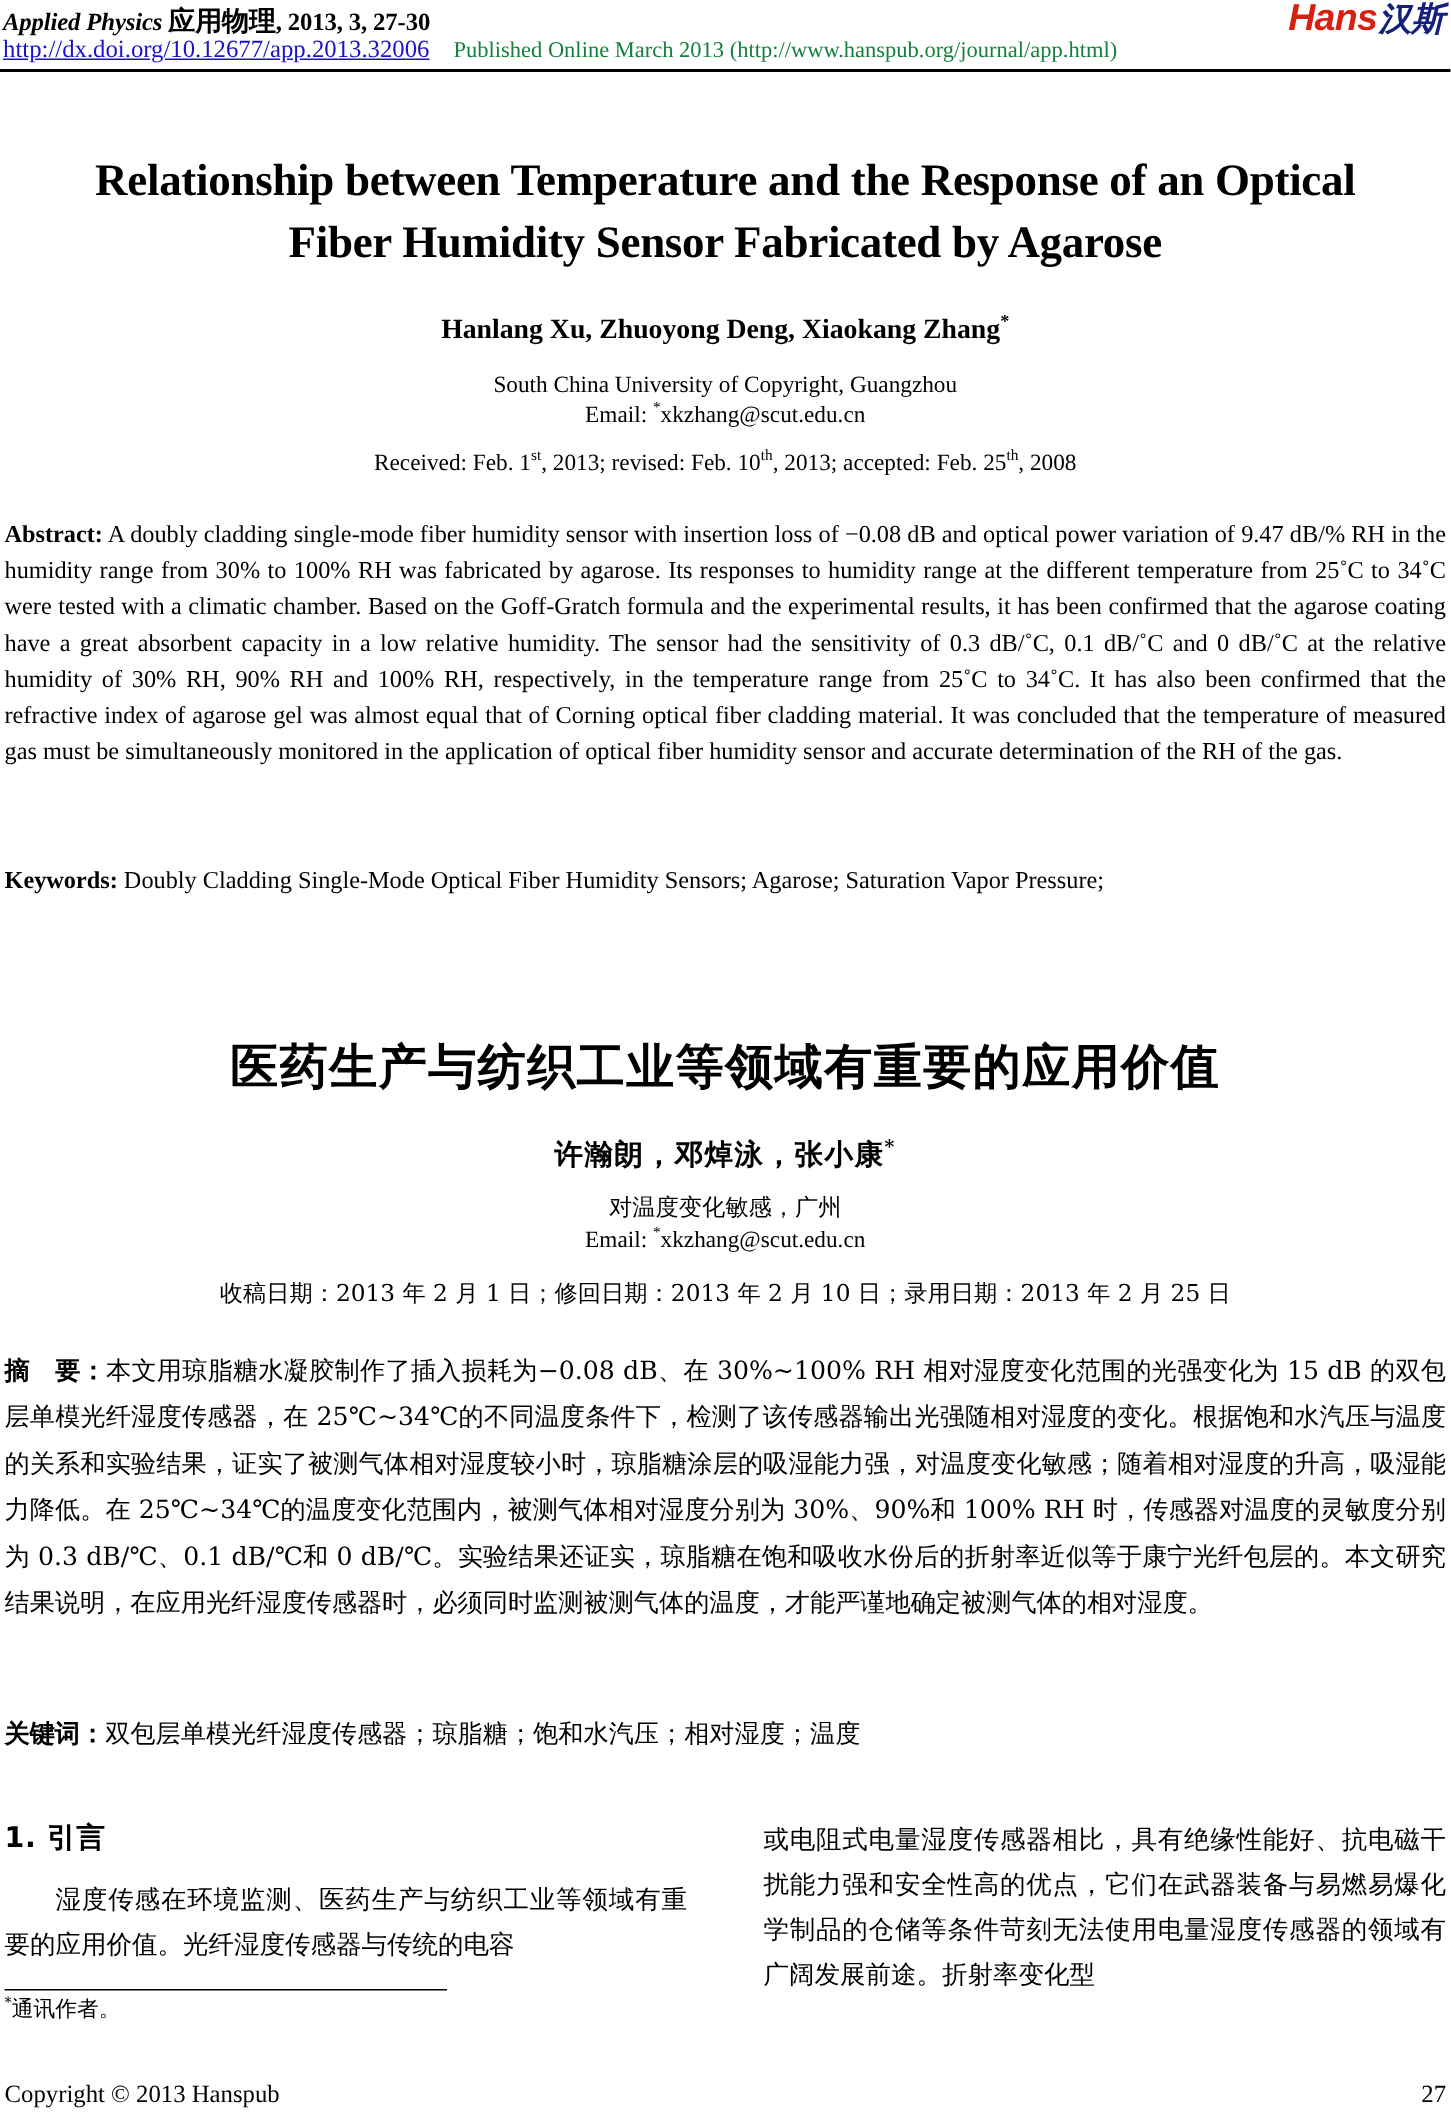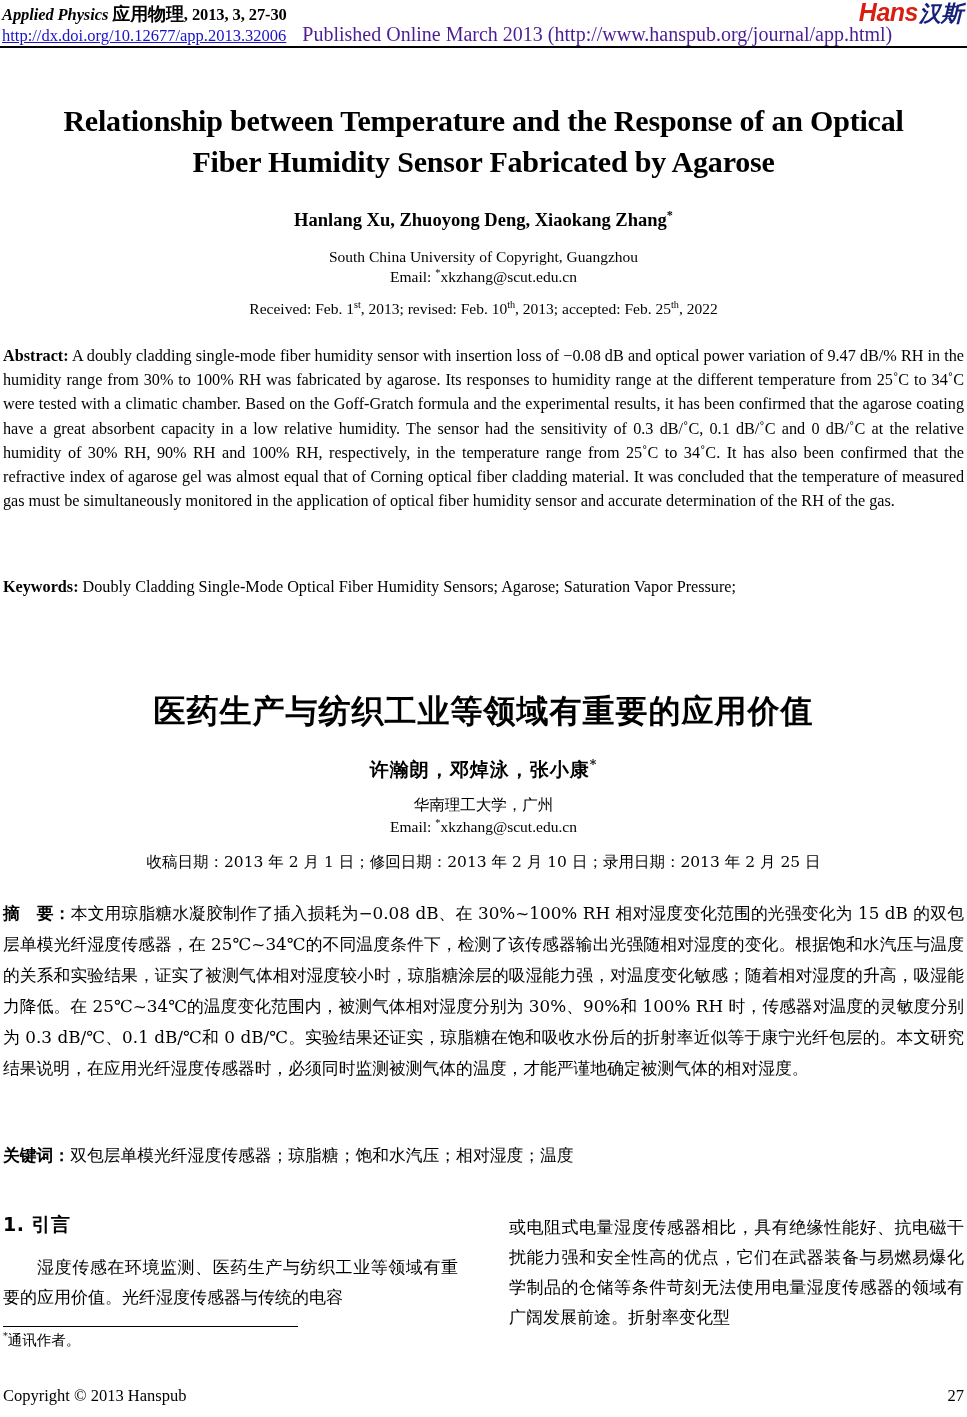--- a/index.html
+++ b/index.html
@@ -57,22 +57,22 @@
     font-size: 16.5px;
     white-space: nowrap;
   }
   .doi-link {
     color: #1a11c9;
     text-decoration: underline;
     font-size: 16.5px;
   }
   .pub-online {
     margin-left: 16px;
-    color: #4c1d95;
-    font-size: 20px;
+    color: #15803d;
+    font-size: 15px;
   }
   .logo {
     position: absolute;
     right: 4px;
     top: -2px;
     white-space: nowrap;
     font-style: italic;
     font-weight: bold;
   }
   .logo .hans {
@@ -326,39 +326,39 @@
   <div class="en-authors">
     <span>Hanlang Xu, Zhuoyong Deng, Xiaokang Zhang</span><sup>*</sup>
   </div>
 
   <div class="en-affil">
     <div>South China University of Copyright, Guangzhou</div>
     <div><span>Email: </span><sup>*</sup><span>xkzhang@scut.edu.cn</span></div>
   </div>
 
   <div class="en-dates">
-    <span>Received: Feb. 1</span><sup>st</sup><span>, 2013; revised: Feb. 10</span><sup>th</sup><span>, 2013; accepted: Feb. 25</span><sup>th</sup><span>, 2022</span>
+    <span>Received: Feb. 1</span><sup>st</sup><span>, 2013; revised: Feb. 10</span><sup>th</sup><span>, 2013; accepted: Feb. 25</span><sup>th</sup><span>, 2008</span>
   </div>
 
   <div class="abstract">
     <span class="lbl">Abstract:</span><span> A doubly cladding single-mode fiber humidity sensor with insertion loss of −0.08 dB and optical power variation of 9.47 dB/% RH in the humidity range from 30% to 100% RH was fabricated by agarose. Its responses to humidity range at the different temperature from 25˚C to 34˚C were tested with a climatic chamber. Based on the Goff-Gratch formula and the experimental results, it has been confirmed that the agarose coating have a great absorbent capacity in a low relative humidity. The sensor had the sensitivity of 0.3 dB/˚C, 0.1 dB/˚C and 0 dB/˚C at the relative humidity of 30% RH, 90% RH and 100% RH, respectively, in the temperature range from 25˚C to 34˚C. It has also been confirmed that the refractive index of agarose gel was almost equal that of Corning optical fiber cladding material. It was concluded that the temperature of measured gas must be simultaneously monitored in the application of optical fiber humidity sensor and accurate determination of the RH of the gas.</span>
   </div>
 
   <div class="keywords">
     <span class="lbl">Keywords:</span><span> Doubly Cladding Single-Mode Optical Fiber Humidity Sensors; Agarose; Saturation Vapor Pressure;</span>
   </div>
 
   <h2 class="cn-title">医药生产与纺织工业等领域有重要的应用价值</h2>
 
   <div class="cn-authors">
     <span>许瀚朗，邓焯泳，张小康</span><sup>*</sup>
   </div>
 
   <div class="cn-affil">
-    <div>华南理工大学，广州</div>
+    <div>对温度变化敏感，广州</div>
     <div class="email-row"><span>Email: </span><sup>*</sup><span>xkzhang@scut.edu.cn</span></div>
   </div>
 
   <div class="cn-dates">收稿日期：2013 年 2 月 1 日；修回日期：2013 年 2 月 10 日；录用日期：2013 年 2 月 25 日</div>
 
   <div class="cn-abstract">
     <span class="lbl">摘　要：</span><span>本文用琼脂糖水凝胶制作了插入损耗为−0.08 dB、在 30%~100% RH 相对湿度变化范围的光强变化为 15 dB 的双包层单模光纤湿度传感器，在 25℃~34℃的不同温度条件下，检测了该传感器输出光强随相对湿度的变化。根据饱和水汽压与温度的关系和实验结果，证实了被测气体相对湿度较小时，琼脂糖涂层的吸湿能力强，对温度变化敏感；随着相对湿度的升高，吸湿能力降低。在 25℃~34℃的温度变化范围内，被测气体相对湿度分别为 30%、90%和 100% RH 时，传感器对温度的灵敏度分别为 0.3 dB/℃、0.1 dB/℃和 0 dB/℃。实验结果还证实，琼脂糖在饱和吸收水份后的折射率近似等于康宁光纤包层的。本文研究结果说明，在应用光纤湿度传感器时，必须同时监测被测气体的温度，才能严谨地确定被测气体的相对湿度。</span>
   </div>
 
   <div class="cn-keywords">

